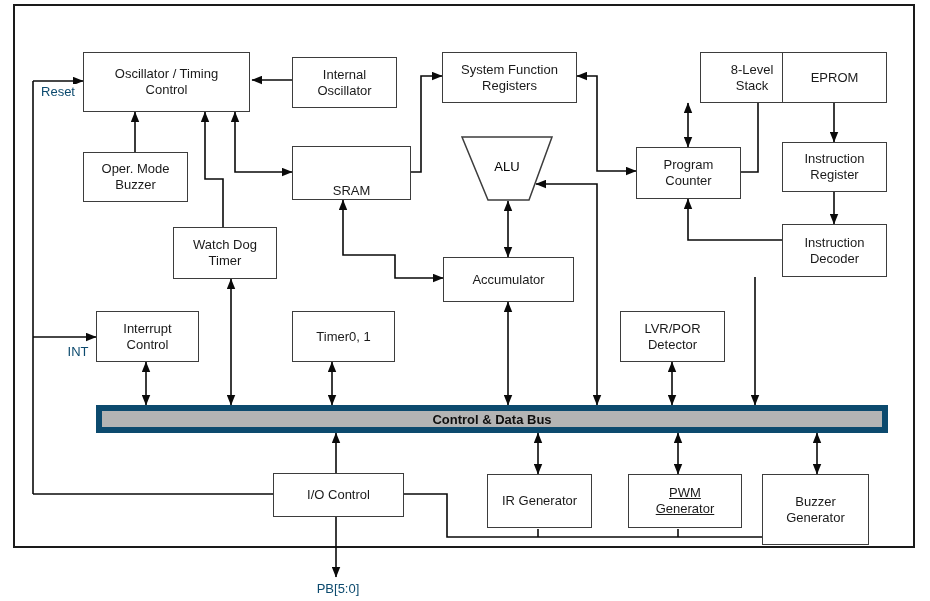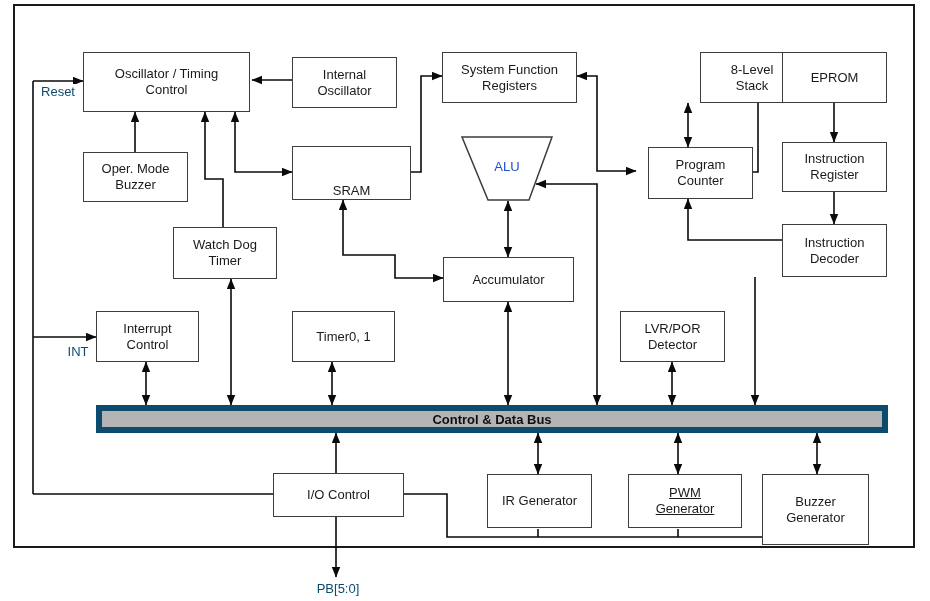--- a/index.html
+++ b/index.html
@@ -14,21 +14,21 @@
   }
   #connectors{position:absolute;left:0;top:0;width:930px;height:601px;z-index:1;}
   .block{
     position:absolute;box-sizing:border-box;background:#ffffff;
     border:1.5px solid #3d3d3d;display:flex;align-items:center;justify-content:center;
     text-align:center;font-size:13px;line-height:1.22;white-space:pre-line;
     z-index:2;color:#1a1a1a;
   }
   .shape-label{
     position:absolute;box-sizing:border-box;display:flex;align-items:center;justify-content:center;
-    text-align:center;font-size:13px;z-index:2;color:#1d4ed8;background:transparent;border:none;
+    text-align:center;font-size:13px;z-index:2;color:#000000;background:transparent;border:none;
   }
   #bus{
     position:absolute;left:96px;top:405px;width:792px;height:28px;box-sizing:border-box;
     background:#b4b4b4;border:6px solid #0c4a6e;display:flex;align-items:center;justify-content:center;
     font-size:13px;font-weight:700;z-index:2;color:#0f0f0f;
   }
   .pin-label{
     position:absolute;font-size:13px;color:#0c4a6e;z-index:3;text-align:center;background:#ffffff;
   }
   svg path{stroke:#0a0a0a;stroke-width:1.6;fill:none;}
@@ -95,21 +95,21 @@
 Registers</span></div>
   <div class="block" style="left:656px;top:52px;width:104px;height:51px;margin-left:44px;"><span>8-Level
 Stack</span></div>
   <div class="block" style="left:782px;top:52px;width:105px;height:51px;"><span>EPROM</span></div>
   <div class="block" style="left:83px;top:152px;width:105px;height:50px;"><span>Oper. Mode
 Buzzer</span></div>
   <div class="block" style="left:292px;top:146px;width:119px;height:54px;align-items:flex-end;"><span>SRAM</span></div>
   <div class="shape-label" style="left:462px;top:140px;width:90px;height:52px;">
       <span>ALU</span>
     </div>
-  <div class="block" style="left:636px;top:147px;width:105px;height:52px;margin-left:12px;"><span>Program
+  <div class="block" style="left:636px;top:147px;width:105px;height:52px;"><span>Program
 Counter</span></div>
   <div class="block" style="left:782px;top:142px;width:105px;height:50px;"><span>Instruction
 Register</span></div>
   <div class="block" style="left:173px;top:227px;width:104px;height:52px;"><span>Watch Dog
 Timer</span></div>
   <div class="block" style="left:443px;top:257px;width:131px;height:45px;"><span>Accumulator</span></div>
   <div class="block" style="left:782px;top:224px;width:105px;height:53px;"><span>Instruction
 Decoder</span></div>
   <div class="block" style="left:96px;top:311px;width:103px;height:51px;"><span>Interrupt
 Control</span></div>

